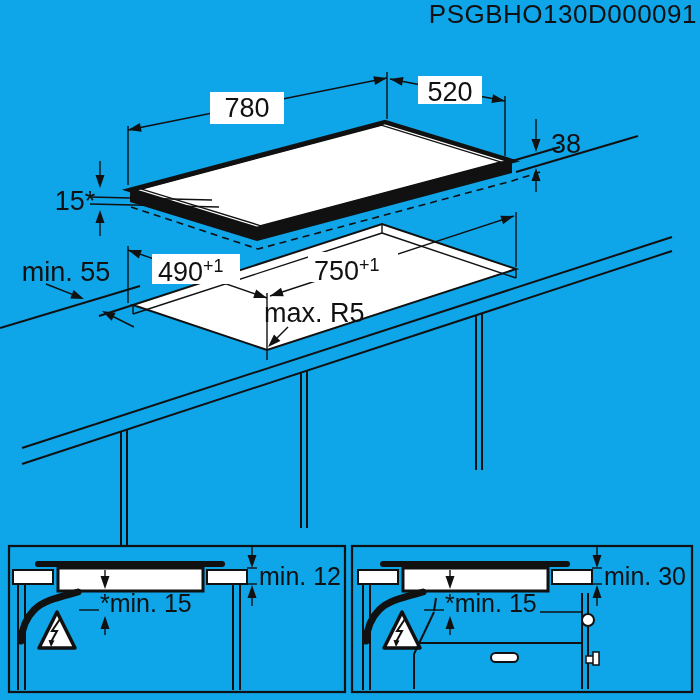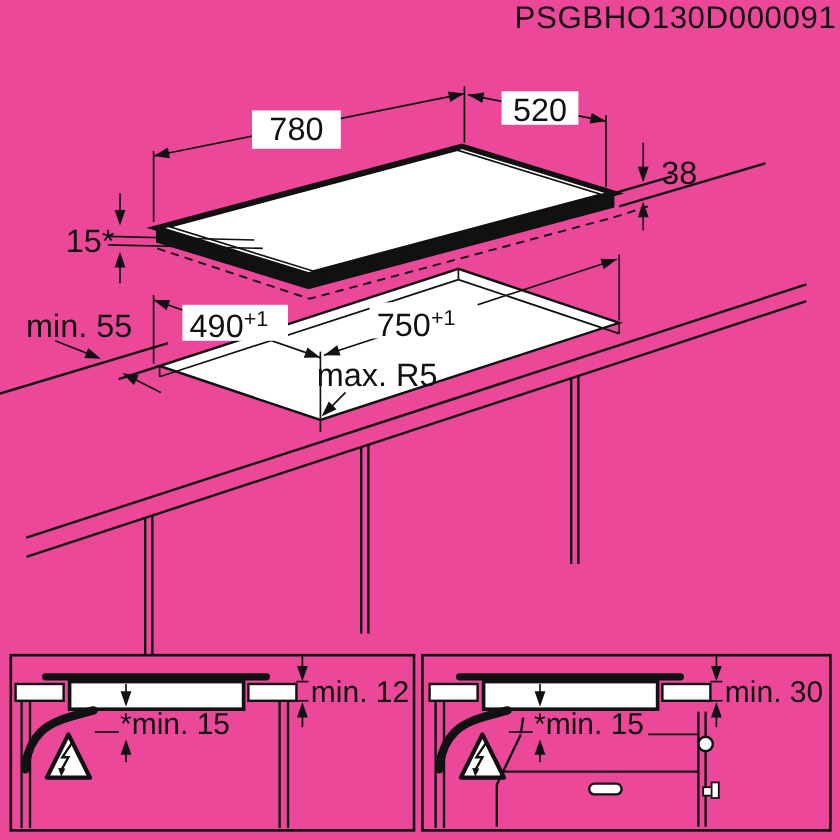--- a/index.html
+++ b/index.html
@@ -1,16 +1,16 @@
 <!DOCTYPE html>
 <html><head>
 <meta charset="utf-8">
 <style>
   html,body{margin:0;padding:0;background:#fff;}
-  .screen{position:relative;width:700px;height:700px;background:#ec4899;overflow:hidden;
+  .screen{position:relative;width:700px;height:700px;background:#0ea5e9;overflow:hidden;
           font-family:"Liberation Sans", sans-serif;}
   svg{position:absolute;left:0;top:0;}
   text{fill:#111;font-family:"Liberation Sans", sans-serif;}
   .dim{font-size:27px;}
   .dimsup{font-size:18px;}
   .panel-label{font-size:25px;}
   .title-text{font-size:26px;letter-spacing:.5px;}
   .ln{stroke:#111;stroke-width:2;fill:none;}
   .thin{stroke:#111;stroke-width:1.4;fill:none;}
   .thick{stroke:#111;stroke-width:4.5;fill:#fff;}

